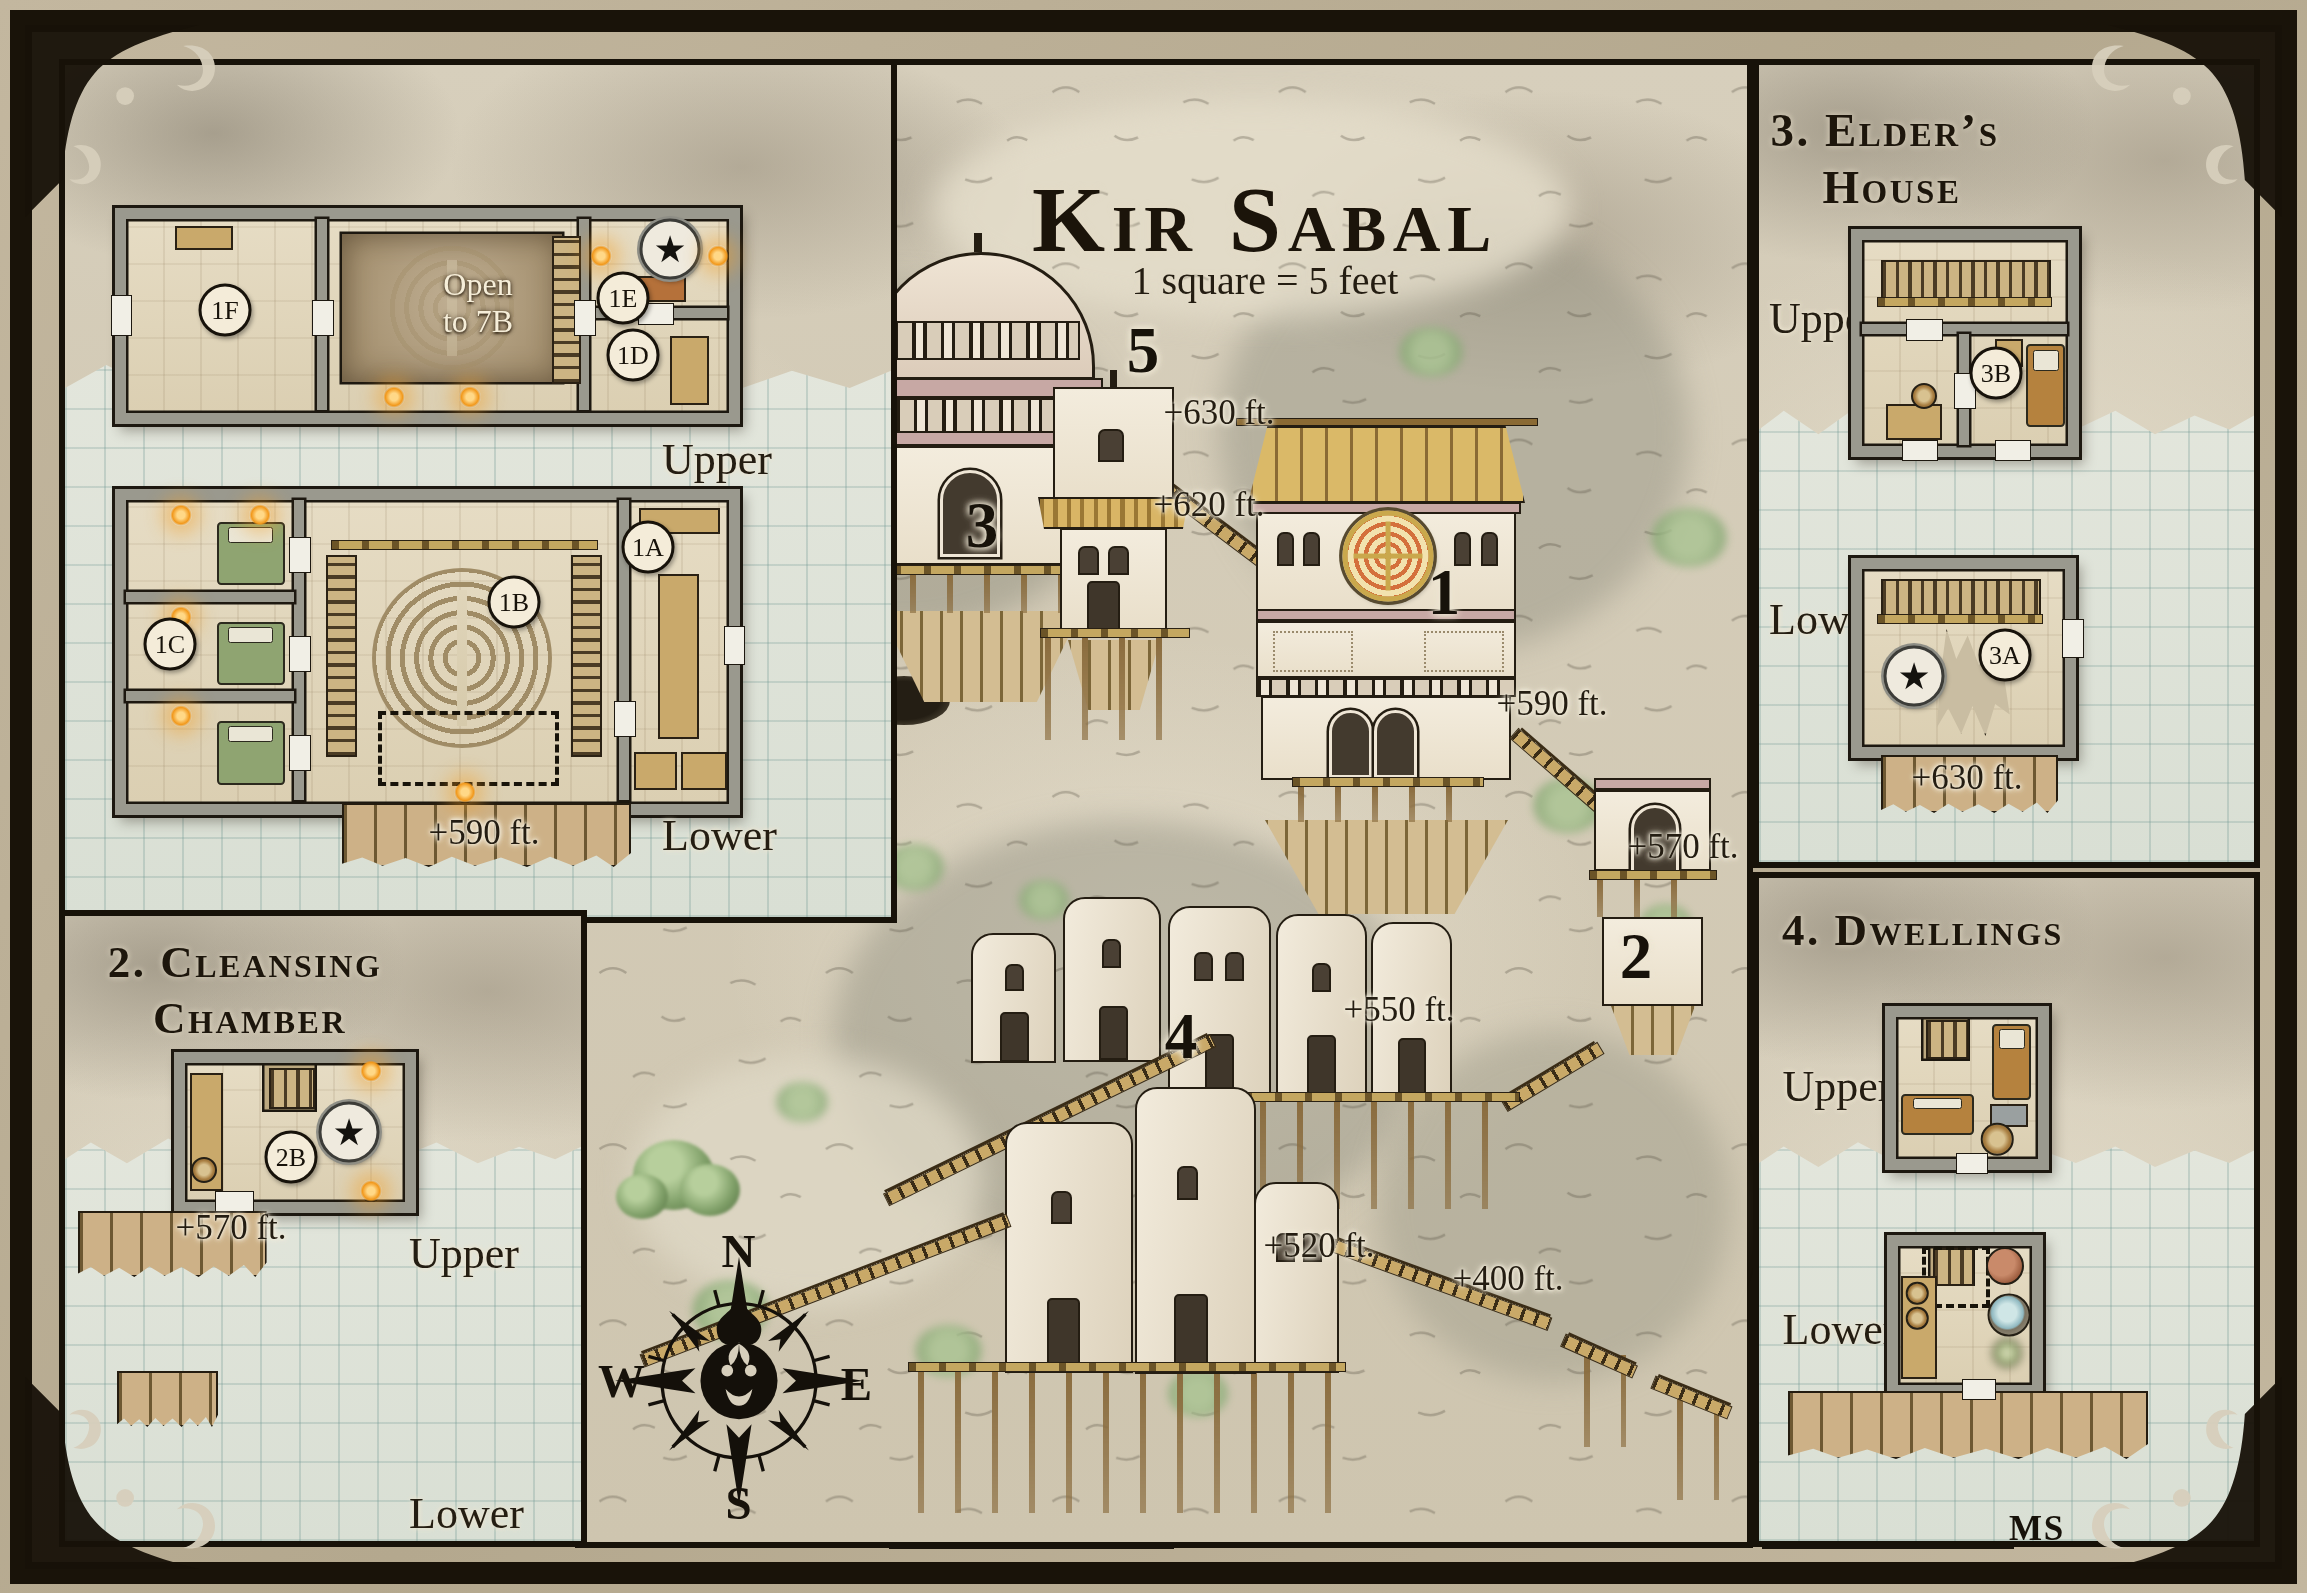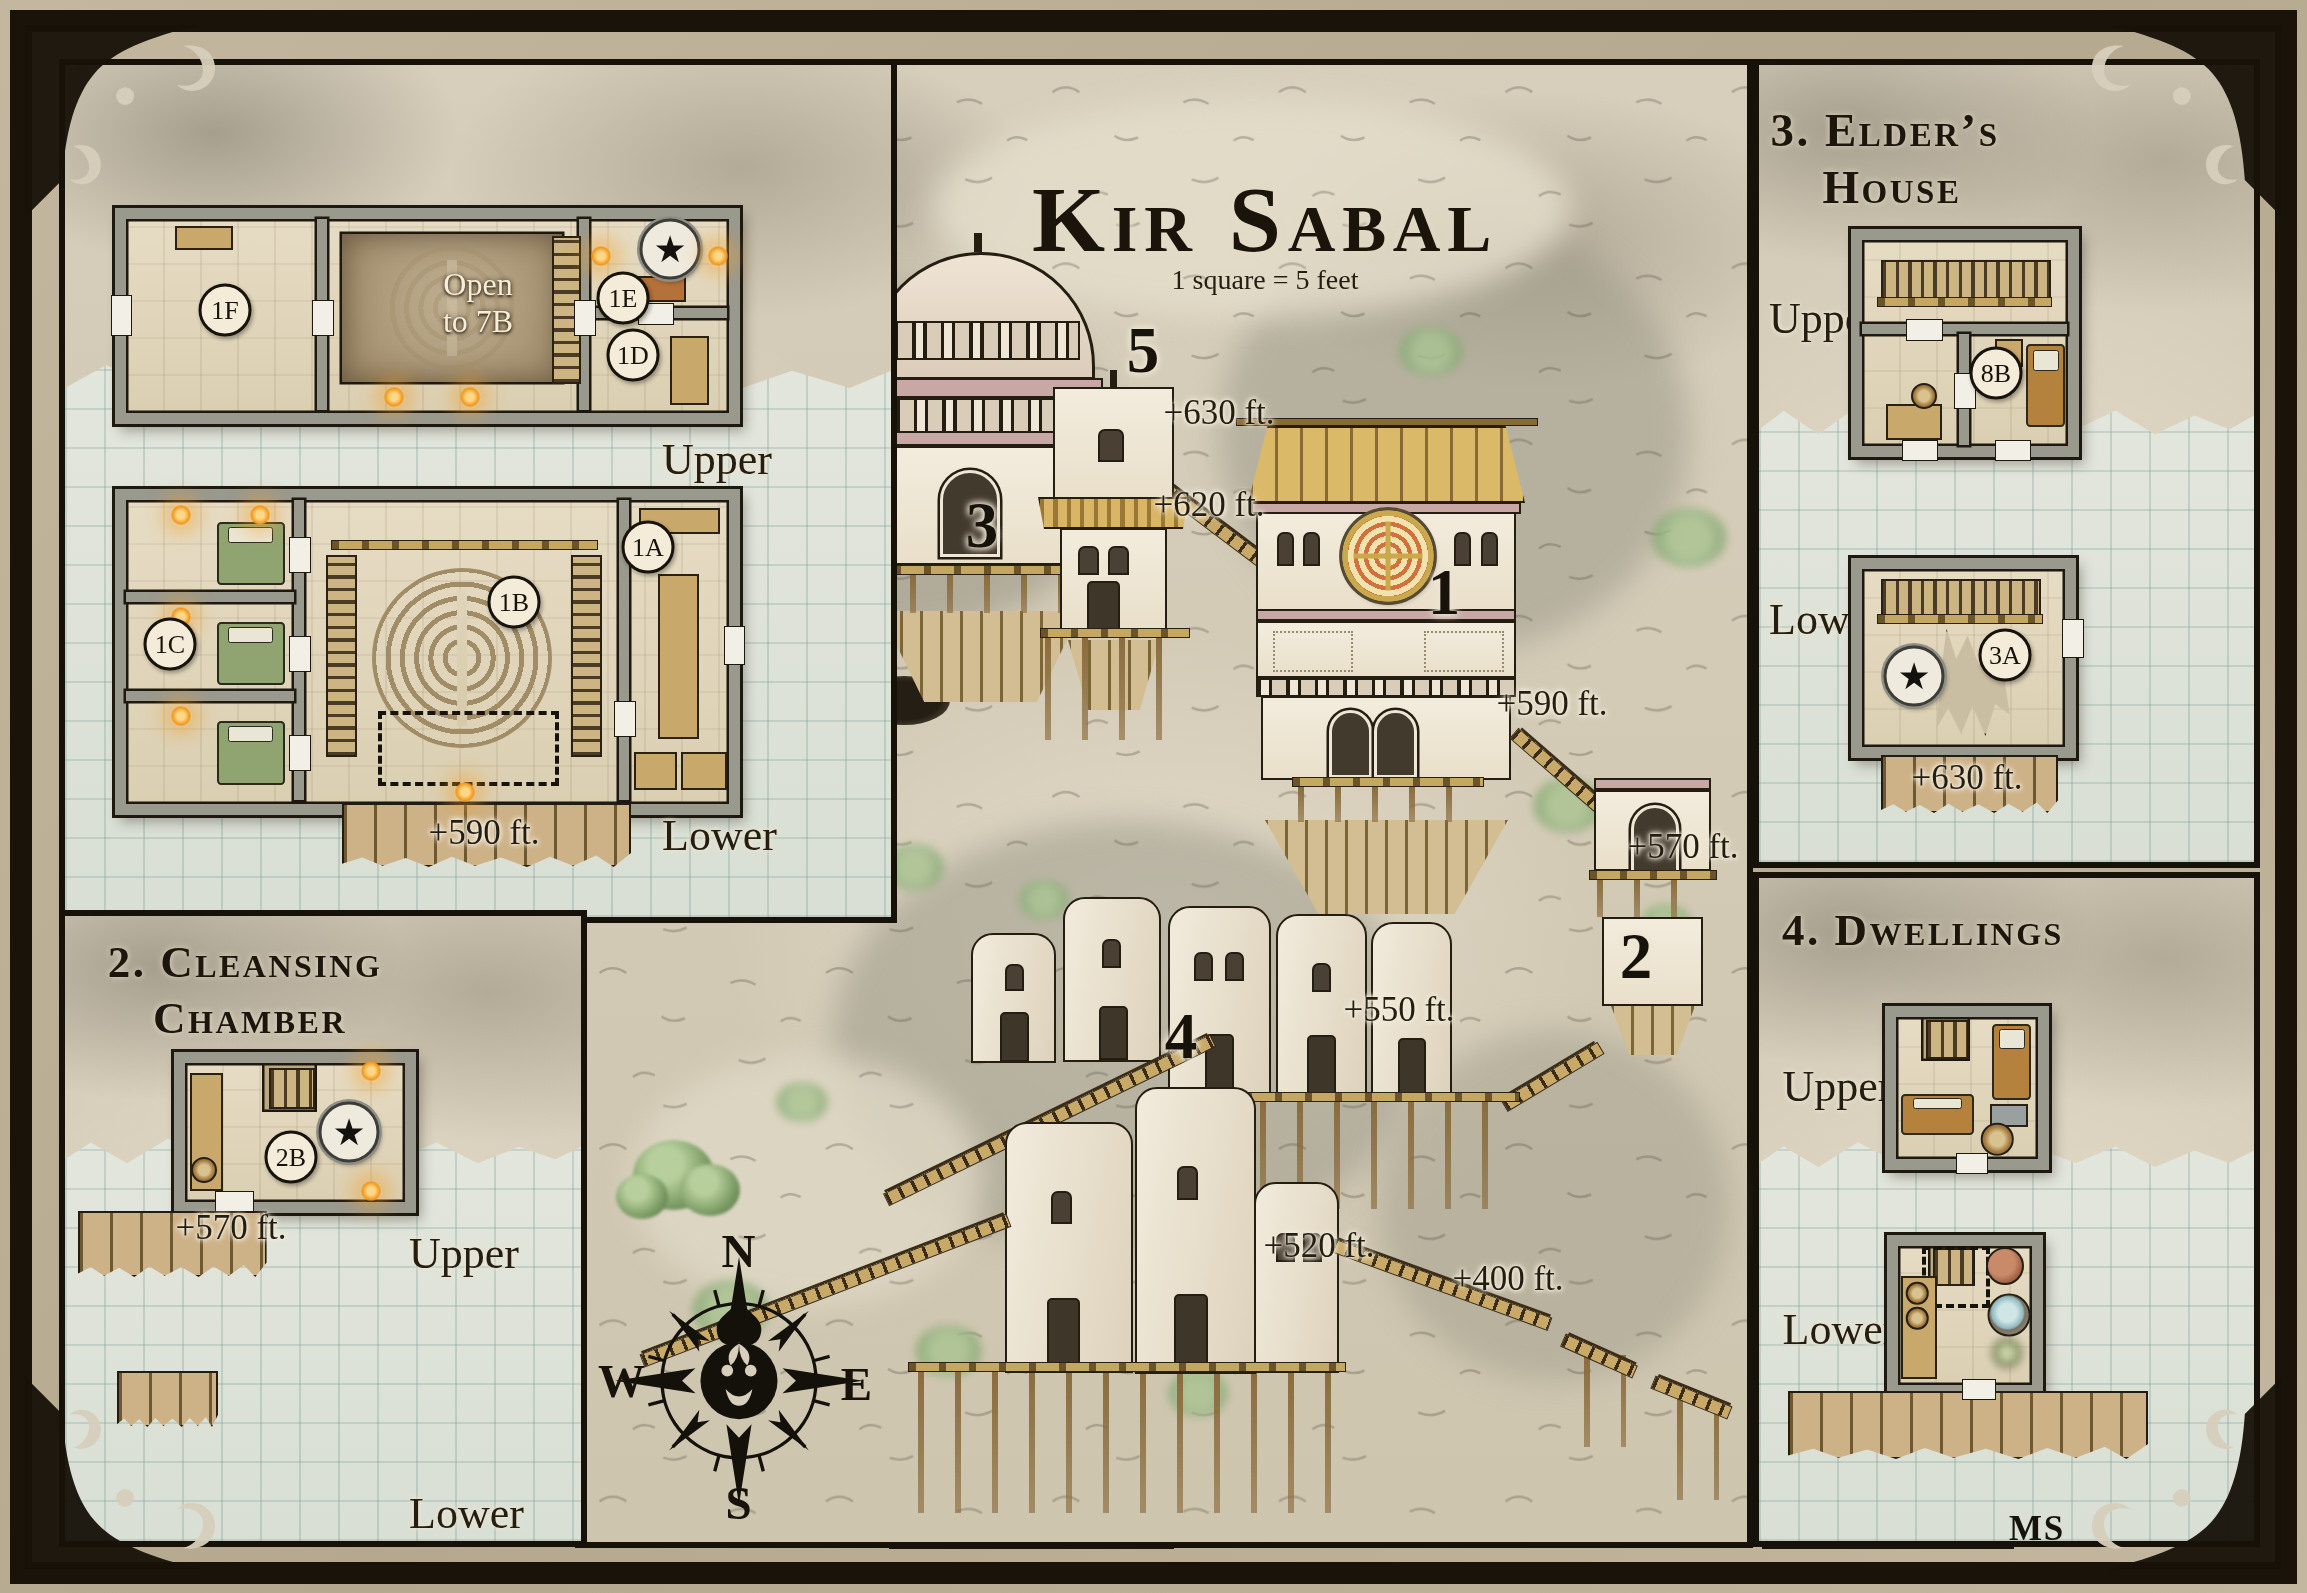--- a/index.html
+++ b/index.html
@@ -109,21 +109,21 @@
   .tdoor{position:absolute;background:#3f362a;border:2.5px solid #241d12;border-radius:5px 5px 0 0;}
   .cave{position:absolute;background:radial-gradient(ellipse,#241e14 0 55%,#4c4434 80%,rgba(76,68,52,0) 100%);
     border-radius:50%;z-index:2;}
   .emblem{position:absolute;transform:translate(-50%,-50%);border-radius:50%;z-index:4;
     background:repeating-radial-gradient(circle,#d4703c 0 4.2px,#f2e2ae 4.2px 10px);
     border:5.9px solid #caa84c;box-shadow:0 0 0 3.4px #574a30,1.7px 2.5px 5px rgba(0,0,0,.35);}
   .emblem::after{content:"";position:absolute;left:50%;top:8%;bottom:8%;width:5.9px;transform:translateX(-50%);background:#caa84c;}
   .emblem::before{content:"";position:absolute;top:50%;left:8%;right:8%;height:5.9px;transform:translateY(-50%);background:#caa84c;}
   #maintitle{font-variant:small-caps;font-weight:bold;font-size:94px;letter-spacing:6.7px;color:#1b140a;
     text-shadow:0 0 8.4px rgba(230,220,198,.8);z-index:6;margin-top:30px;}
-  #mainscale{font-size:28px;color:#241d12;z-index:6;text-shadow:0 0 6.7px rgba(230,220,198,.9);}
+  #mainscale{font-size:40px;color:#241d12;z-index:6;text-shadow:0 0 6.7px rgba(230,220,198,.9);}
   .cletter{position:absolute;font-size:47px;font-weight:bold;color:#17120a;z-index:6;transform:translate(-50%,-50%);}
   .treeblob{position:absolute;border-radius:50%;z-index:3;filter:blur(1.7px);
     background:radial-gradient(circle at 40% 35%,#b7cf9c 0 25%,#7f9f68 60%,#4e6b3c 100%);}
 </style>
 </head>
 <body>
 
 <div id="stage">
 
   <div id="main-map" class="panel" style="left:575px;top:59px;width:1166px;height:1477px;">
@@ -444,21 +444,21 @@
     <div class="gridzone" style="top:327px;"></div>
     <div class="ptitle ctr" style="left:126px;top:65px;font-size:47px;">3. Elder’s</div>
     <div class="ptitle ctr" style="left:133px;top:122px;font-size:47px;">House</div>
     <div class="floor-label" style="left:10px;top:228px;position:absolute;">Upper</div>
 
     <div class="plan" style="left:92px;top:164px;width:228px;height:228px;">
       <div class="wall" style="left:0;top:84px;width:205px;height:10px;"></div>
       <div class="wall" style="left:97px;top:94px;width:10px;height:111px;"></div>
       <div class="ladder-h" style="left:18.5px;top:20px;width:166px;height:35px;"></div>
       <div class="railing" style="left:15px;top:57px;width:173px;"></div>
-      <div class="badge" style="left:134px;top:133px;">8B</div>
+      <div class="badge" style="left:134px;top:133px;">3B</div>
       <div class="bed brown" style="left:164px;top:104px;width:35px;height:79px;"></div>
       <div class="furn" style="left:133px;top:99px;width:23.5px;height:23.5px;"></div>
       <div class="furn" style="left:23.5px;top:164px;width:52px;height:32px;"></div>
       <div class="pot" style="left:62px;top:156px;width:22px;height:22px;"></div>
       <div class="door" style="left:44px;top:79px;width:35px;height:20px;"></div>
       <div class="door" style="left:92px;top:133px;width:20px;height:34px;"></div>
       <div class="door" style="left:40px;top:200px;width:34px;height:18.5px;"></div>
       <div class="door" style="left:133px;top:200px;width:34px;height:18.5px;"></div>
     </div>
 

